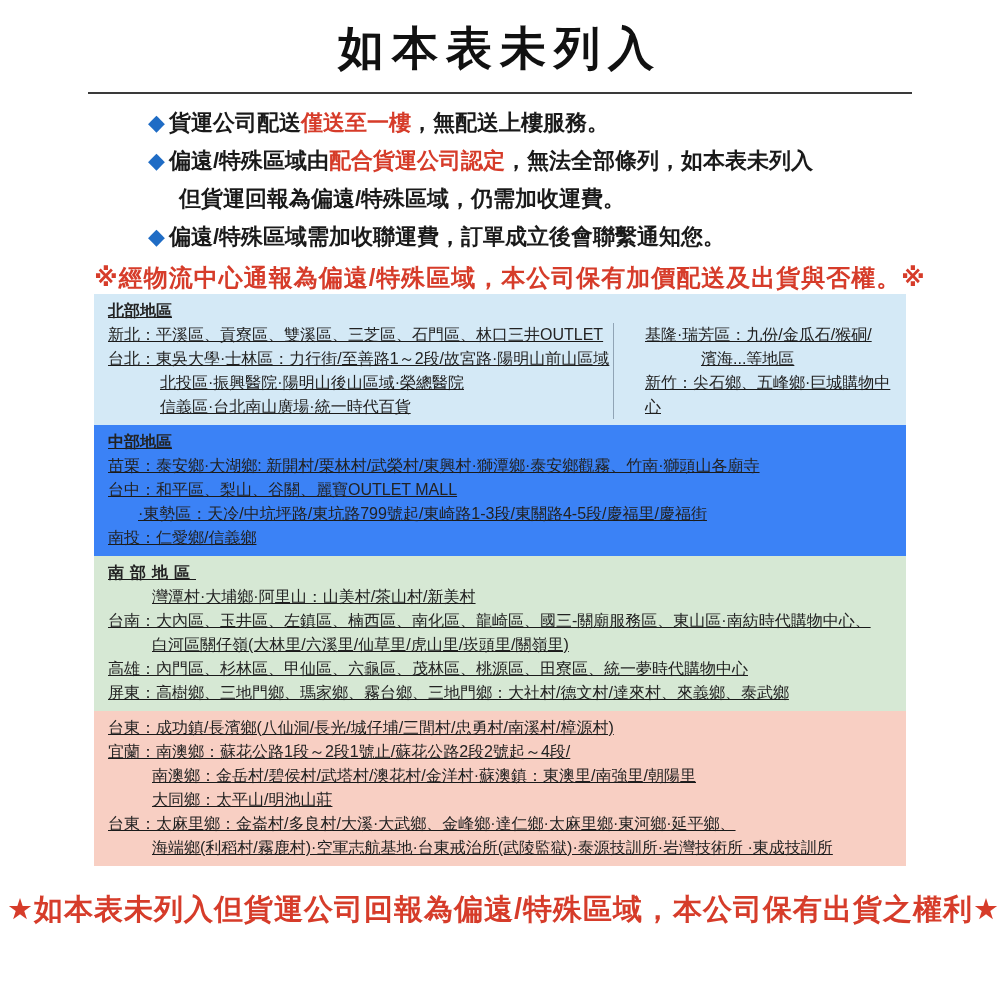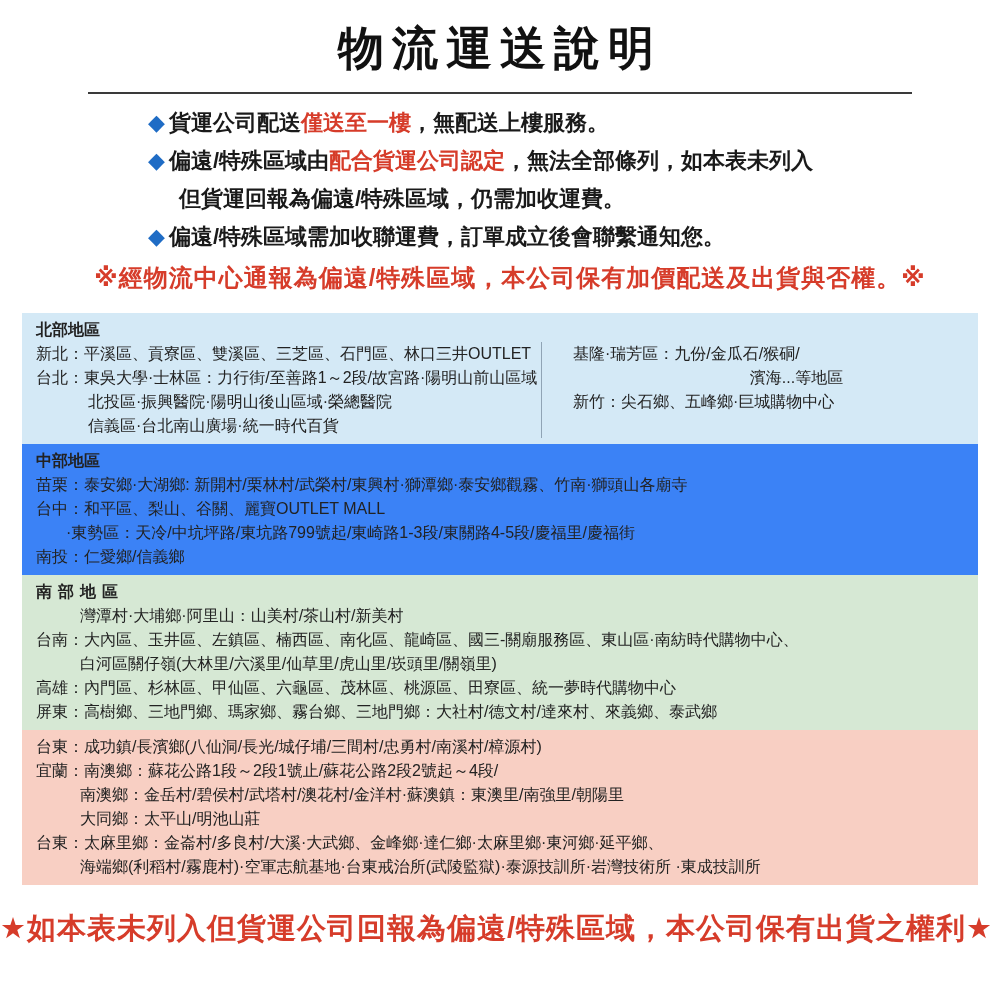--- a/index.html
+++ b/index.html
@@ -16,46 +16,46 @@
   }
   .bullets{margin:10px 0 0 148px;font-size:22px;font-weight:600;color:#1a1a1a;}
   .bullet{line-height:38px;}
   .diamond{color:#1f6cc5;margin-right:4px;font-size:22px;}
   .red{color:#d63c2a;}
   .cont{padding-left:31px;line-height:38px;}
   .notice{
     margin-top:6px;text-align:center;font-size:24px;font-weight:700;
     color:#d63c2a;letter-spacing:1px;padding-left:20px;
   }
-  .boxes{width:956px;margin:19px auto 0;}
+  .boxes{width:812px;margin:0 auto 0;text-decoration:underline;}
   .region{padding:5px 14px 6px 14px;font-size:16px;line-height:24px;color:#222222;}
   .region-title{font-weight:600;}
   .ls .region-title{letter-spacing:6px;}
   .north{background:#d4e9f6;}
   .central{background:#3b82f6;}
   .south{background:#d6e8d4;}
   .east{background:#f8cfc3;}
   .north-cols{display:flex;}
   .north-left{width:505px;}
   .north-right{flex:1;border-left:1px solid #90a4b5;padding-left:31px;}
   .ind52{padding-left:52px;}
-  .ind56{padding-left:56px;text-align:center;}
+  .ind56{padding-left:56px;}
   .ind44{padding-left:44px;}
   .ind30{padding-left:30px;}
   .footer-line{
-    margin-top:24px;text-align:left;font-size:29px;font-weight:700;
+    margin-top:24px;text-align:right;font-size:29px;font-weight:700;
     color:#d63c2a;letter-spacing:1px;
   }
 </style>
 </head>
 <body>
 
 <div class="page">
 
-  <div class="main-title">物流運送說明</div>
+  <div class="main-title">如本表未列入</div>
   <hr class="title-rule">
 
   <div class="bullets">
     <div class="bullet"><span class="diamond">◆</span><span>貨運公司配送</span><span class="red">僅送至一樓</span><span>，無配送上樓服務。</span></div>
     <div class="bullet"><span class="diamond">◆</span><span>偏遠/特殊區域由</span><span class="red">配合貨運公司認定</span><span>，無法全部條列，如本表未列入</span></div>
     <div class="cont">但貨運回報為偏遠/特殊區域，仍需加收運費。</div>
     <div class="bullet"><span class="diamond">◆</span><span>偏遠/特殊區域需加收聯運費，訂單成立後會聯繫通知您。</span></div>
   </div>
 
   <div class="notice">※經物流中心通報為偏遠/特殊區域，本公司保有加價配送及出貨與否權。※</div>

